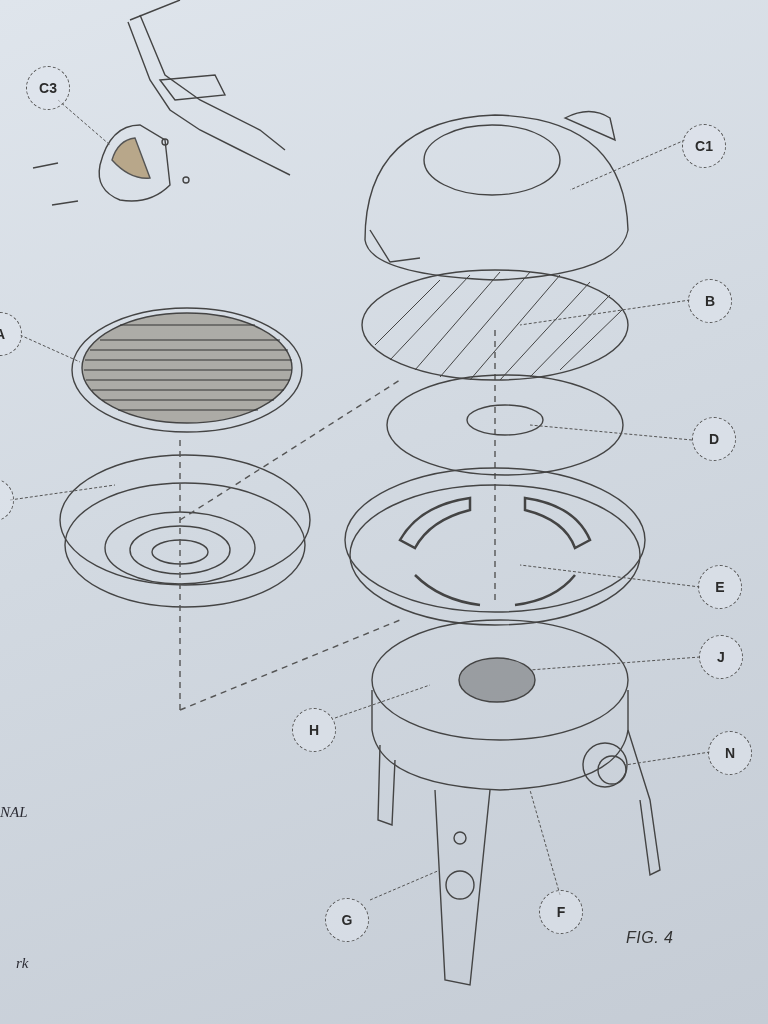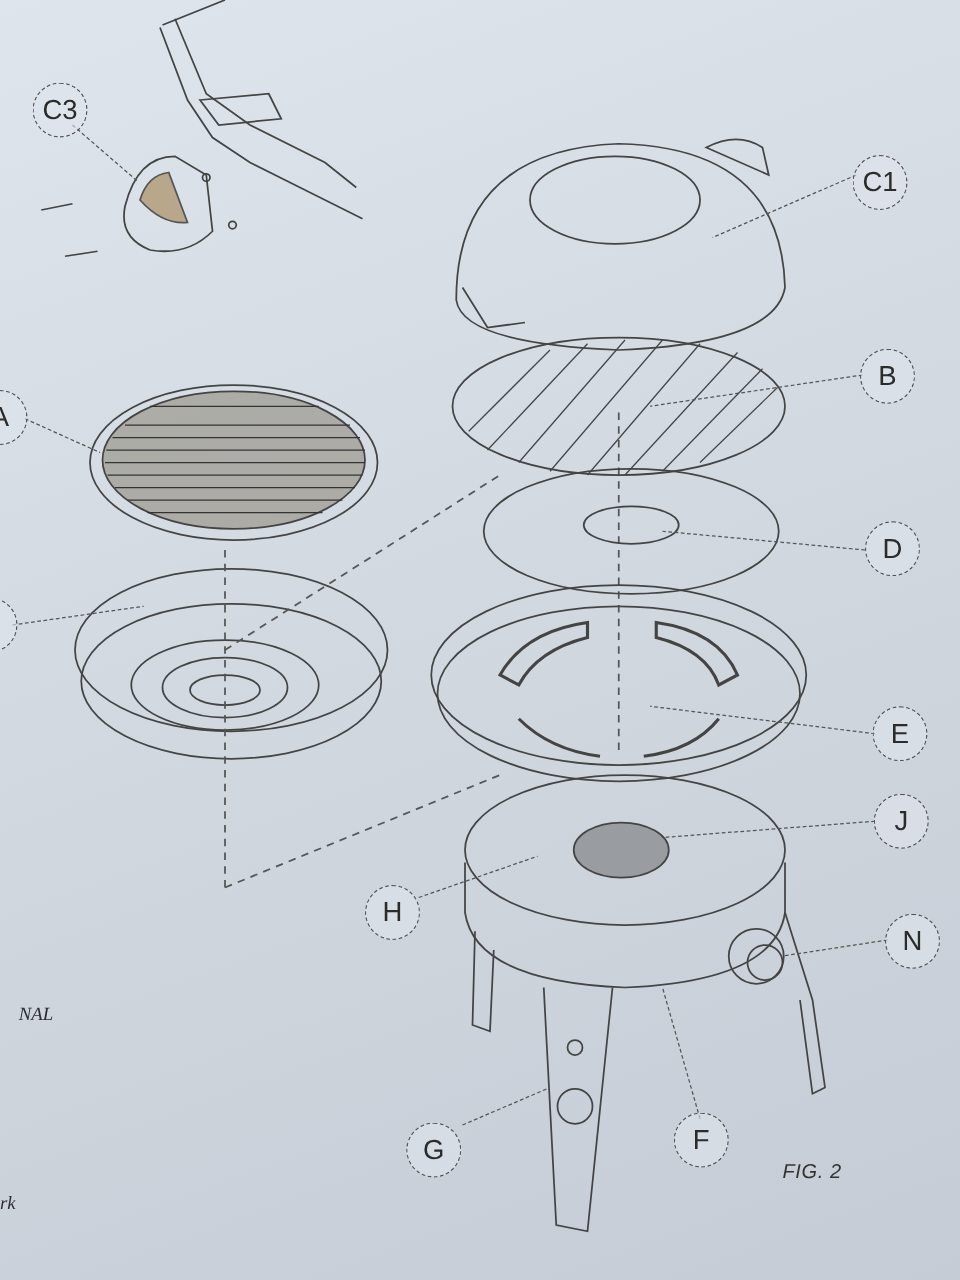--- a/index.html
+++ b/index.html
@@ -1,19 +1,19 @@
 <!DOCTYPE html>
 <html><head>
 <meta charset="utf-8">
 <style>
   html,body{margin:0;padding:0;}
   body{width:768px;height:1024px;overflow:hidden;background:#d3dae2;position:relative;font-family:"Liberation Sans",sans-serif;}
   .paper{position:absolute;left:0;top:0;width:768px;height:1024px;background:linear-gradient(160deg,#dfe5ec 0%,#d2d9e1 45%,#c5ccd5 100%);}
   svg.diagram{position:absolute;left:0;top:0;}
-  .callout{position:absolute;width:44px;height:44px;border:1.5px dashed #555;border-radius:50%;display:flex;align-items:center;justify-content:center;font-weight:normal;font-size:22px;color:#2b2b2b;background:rgba(223,229,236,0.6);box-sizing:border-box;}
+  .callout{position:absolute;width:44px;height:44px;border:1.5px dashed #555;border-radius:50%;display:flex;align-items:center;justify-content:center;font-weight:bold;font-size:14px;color:#2b2b2b;background:rgba(223,229,236,0.6);box-sizing:border-box;}
   .margin-text{position:absolute;font-family:"Liberation Serif",serif;font-style:italic;font-size:15px;color:#2b2b33;}
   .fig-label{position:absolute;font-size:16px;color:#333;font-style:italic;letter-spacing:0.5px;}
 </style>
 </head>
 <body>
 
 <div class="paper"></div>
 
 <svg class="diagram" width="768" height="1024" viewBox="0 0 768 1024" fill="none" stroke="#444" stroke-width="1.4">
 
@@ -135,15 +135,15 @@
 <div class="callout" style="left:682px;top:124px;">C1</div>
 <div class="callout" style="left:688px;top:279px;">B</div>
 <div class="callout" style="left:692px;top:417px;">D</div>
 <div class="callout" style="left:698px;top:565px;">E</div>
 <div class="callout" style="left:699px;top:635px;">J</div>
 <div class="callout" style="left:292px;top:708px;">H</div>
 <div class="callout" style="left:708px;top:731px;">N</div>
 <div class="callout" style="left:539px;top:890px;">F</div>
 <div class="callout" style="left:325px;top:898px;">G</div>
 
-<div class="margin-text" style="left:0px;top:804px;margin-left:15px;">NAL</div>
-<div class="margin-text" style="left:0px;top:955px;font-style:italic;">rk</div>
-<div class="fig-label" style="left:626px;top:929px;">FIG. 2</div>
+<div class="margin-text" style="left:0px;top:804px;">NAL</div>
+<div class="margin-text" style="left:16px;top:955px;font-style:italic;">rk</div>
+<div class="fig-label" style="left:626px;top:929px;">FIG. 4</div>
 
 </body></html>

